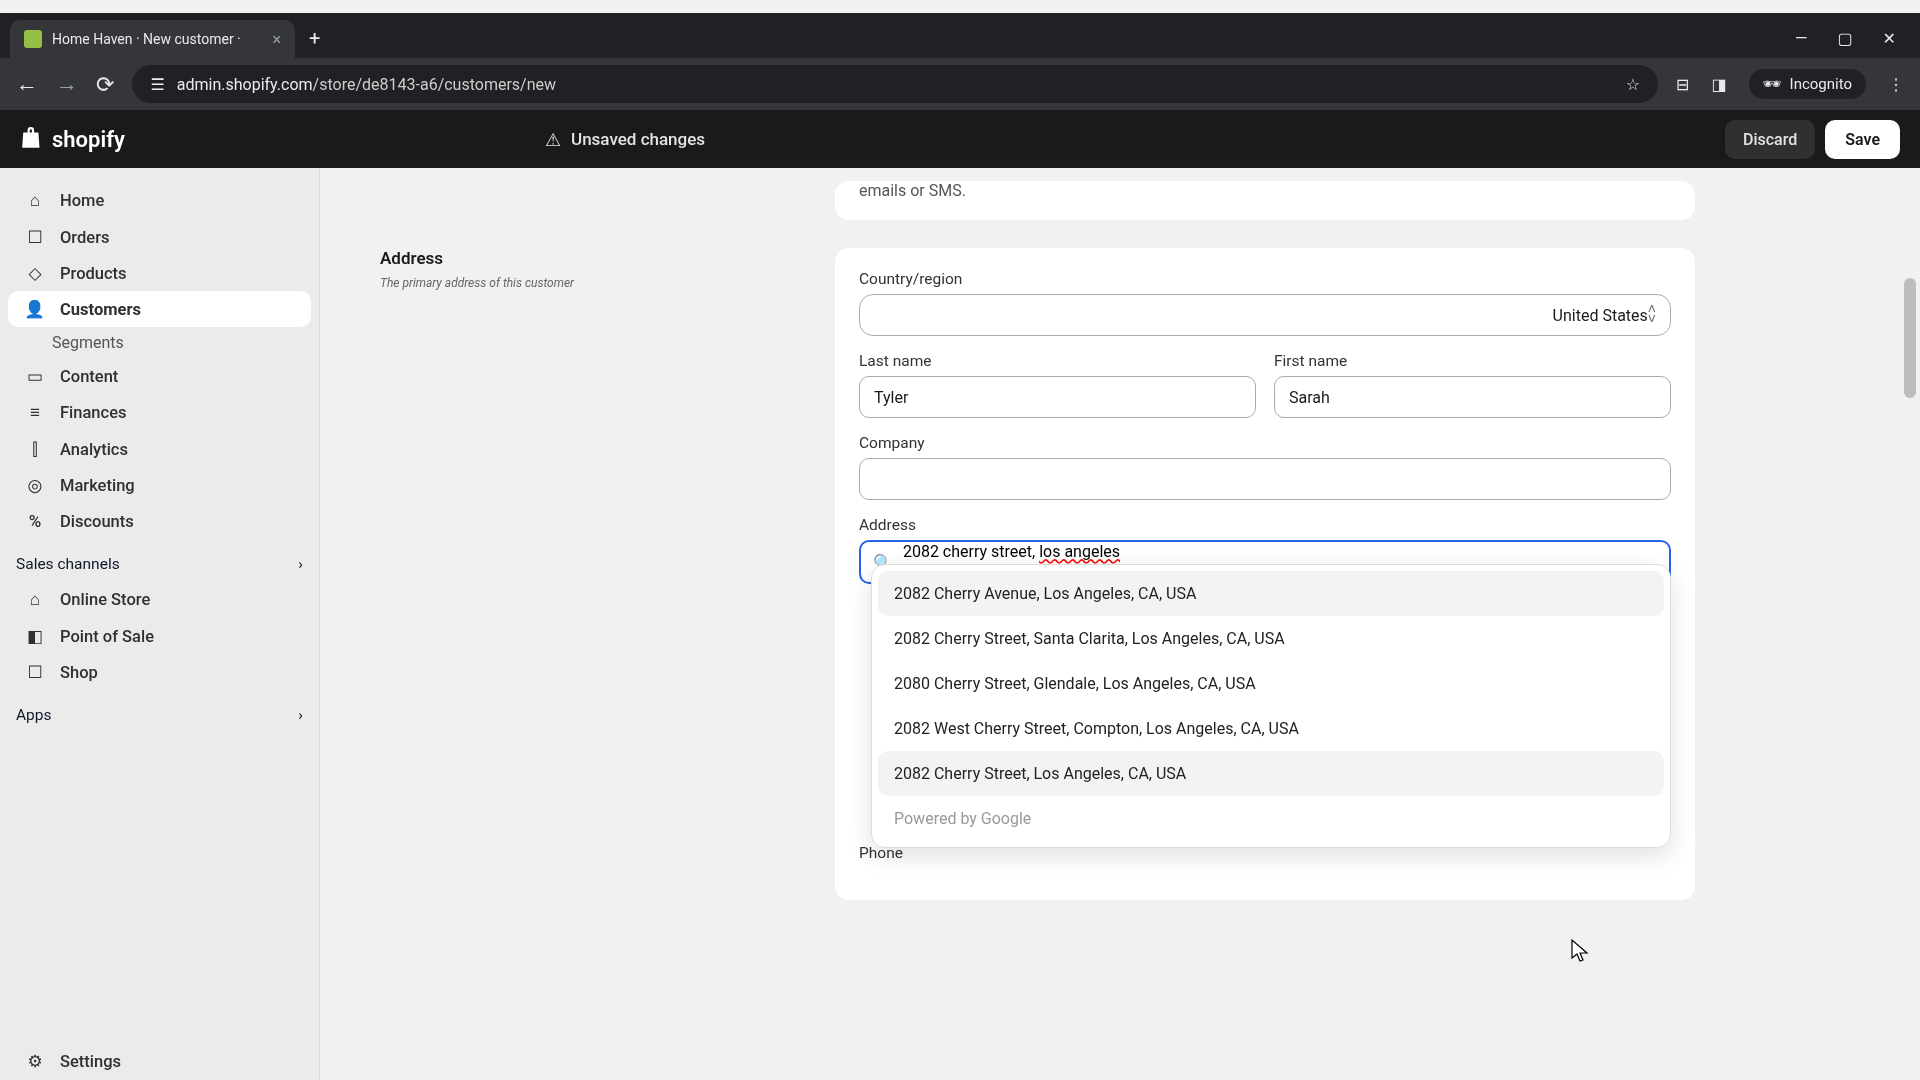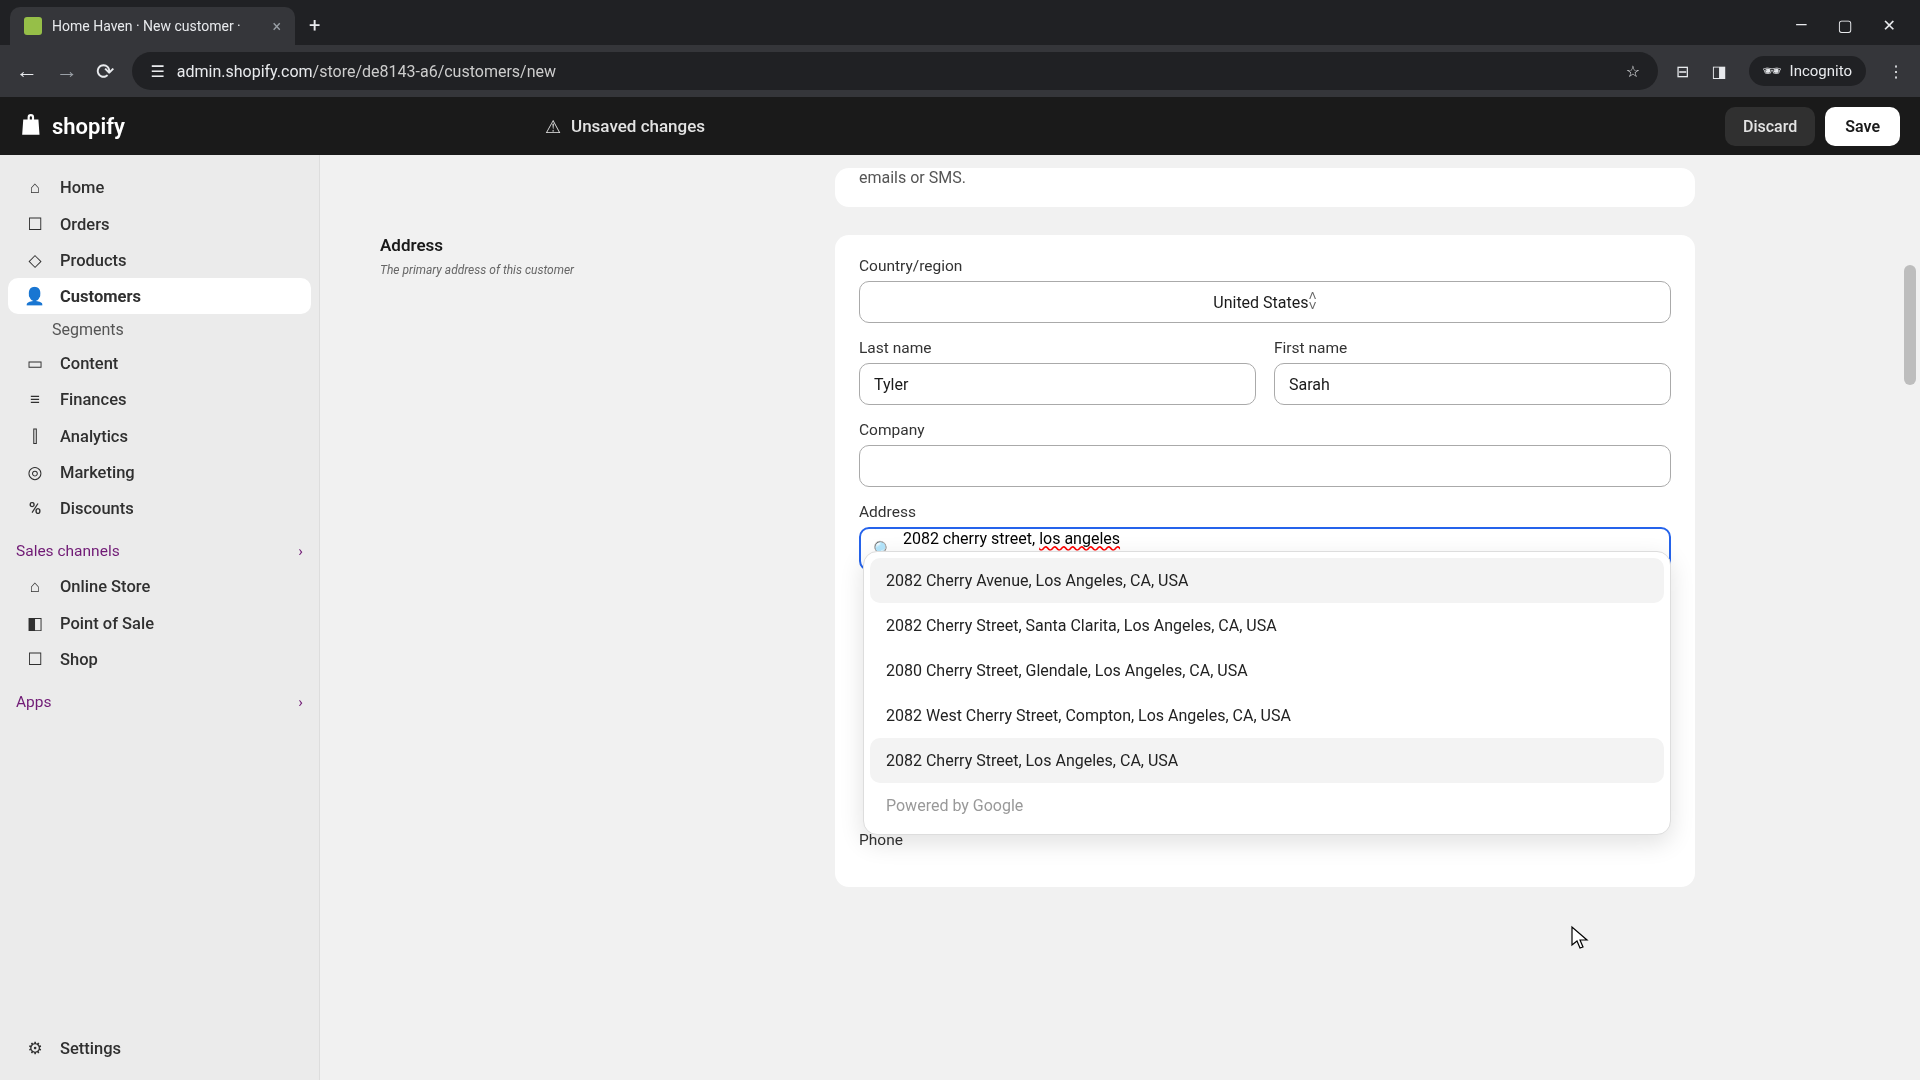--- a/index.html
+++ b/index.html
@@ -1,19 +1,19 @@
 <!DOCTYPE html>
 <html><head>
 <meta charset="utf-8">
 <style>
 * { margin: 0; padding: 0; box-sizing: border-box; font-family: -apple-system, BlinkMacSystemFont, "Segoe UI", Roboto, sans-serif; }
 body { width: 1920px; height: 1080px; background: #f1f1f1; overflow: hidden; }
 
 
-.browser-chrome { background: #202124; height: 45px; display: flex; align-items: flex-end; }
+.browser-chrome { background: #202124; height: 45px; display: flex; align-items: flex-end; margin-top: 13px; }
 .tab { background: #35363a; height: 38px; width: 285px; margin-left: 10px; border-radius: 10px 10px 0 0; display: flex; align-items: center; padding: 0 14px; color: #e8eaed; font-size: 14px; gap: 10px; }
 .tab-favicon { width: 18px; height: 18px; background: #96bf48; border-radius: 3px; }
 .tab-title { flex: 1; white-space: nowrap; overflow: hidden; text-overflow: ellipsis; }
 .tab-close { color: #9aa0a6; font-size: 16px; }
 .new-tab { color: #e8eaed; font-size: 20px; margin-left: 14px; margin-bottom: 8px; }
 .window-controls { margin-left: auto; display: flex; gap: 30px; padding-right: 24px; padding-bottom: 10px; color: #e8eaed; }
 .window-controls span { font-size: 16px; }
 
 .toolbar { background: #35363a; height: 52px; display: flex; align-items: center; padding: 0 16px; gap: 18px; }
 .nav-btn { color: #9aa0a6; font-size: 22px; }
@@ -34,47 +34,47 @@
 .btn-discard { background: #303030; color: #e3e3e3; border: none; padding: 10px 18px; border-radius: 10px; font-size: 16px; font-weight: 500; }
 .btn-save { background: #fff; color: #1a1a1a; border: none; padding: 10px 20px; border-radius: 10px; font-size: 16px; font-weight: 600; }
 
 
 .app-body { display: flex; height: calc(1080px - 45px - 52px - 58px); }
 .sidebar { width: 320px; background: #ebebeb; padding: 14px 0; border-right: 1px solid #ddd; display: flex; flex-direction: column; }
 .nav-item { display: flex; align-items: center; gap: 14px; padding: 8px 16px; margin: 0 8px; border-radius: 10px; color: #303030; font-size: 16.5px; font-weight: 500; cursor: pointer; }
 .nav-item.active { background: #fff; font-weight: 700; }
 .nav-item .icon { width: 22px; text-align: center; font-size: 17px; }
 .nav-sub { padding-left: 52px; font-size: 16px; color: #555; padding-top: 6px; padding-bottom: 6px; }
-.nav-header { padding: 16px 16px 8px; color: #701a75; font-size: 15.5px; display: flex; justify-content: space-between; align-items: center; }
+.nav-header { padding: 16px 16px 8px; color: #0f172a; font-size: 15.5px; display: flex; justify-content: space-between; align-items: center; }
 .sidebar-spacer { flex: 1; }
 
 .main { flex: 1; overflow: auto; padding: 0 60px; background: #f1f1f1; position: relative; }
 
 .info-card { background: #fff; border-radius: 14px; padding: 0 24px 20px; margin: 13px 0 24px 455px; width: 860px; color: #555; font-size: 16px; }
 
 .section { display: flex; margin-top: 28px; }
 .section-left { width: 455px; padding-right: 40px; }
 .section-title { font-size: 17px; font-weight: 600; color: #1a1a1a; margin-bottom: 8px; }
 .section-desc { font-size: 12px; color: #666; font-style: italic; }
 .section-right { flex: 1; background: #fff; border-radius: 14px; padding: 22px 24px; max-width: 860px; }
 
 .field { margin-bottom: 16px; }
 .field-row { display: flex; gap: 18px; }
 .field-row .field { flex: 1; }
 .field-label { font-size: 15.5px; color: #333; margin-bottom: 6px; display: block; }
 .input, .select { width: 100%; height: 42px; border: 1px solid #aaa; border-radius: 10px; padding: 0 14px; font-size: 16px; background: #fff; color: #1a1a1a; }
-.select { display: flex; align-items: center; justify-content: center; }
+.select { display: flex; align-items: center; justify-content: flex-end; border-radius: 14px; }
 .select-caret { color: #666; font-size: 14px; line-height: 0.7; text-align: center; }
 .address-wrap { position: relative; }
 .address-input-wrap { display: flex; align-items: center; border: 2px solid #2563eb; border-radius: 10px; height: 44px; padding: 0 12px; gap: 10px; }
 .address-input-wrap .search-icon { color: #666; font-size: 16px; }
 .address-input { flex: 1; border: none; outline: none; font-size: 16px; height: 100%; }
 .spellcheck { text-decoration: underline wavy red; text-decoration-skip-ink: none; }
 
-.dropdown { position: absolute; top: 48px; left: 4px; right: 0; background: #fff; border: 1px solid #ddd; border-radius: 14px; box-shadow: 0 8px 24px rgba(0,0,0,0.12); padding: 6px; z-index: 10; }
+.dropdown { position: absolute; top: 48px; left: 12px; right: 0; background: #fff; border: 1px solid #ddd; border-radius: 14px; box-shadow: 0 8px 24px rgba(0,0,0,0.12); padding: 6px; z-index: 10; }
 .dropdown-item { padding: 13px 16px; font-size: 16px; color: #222; border-radius: 10px; cursor: pointer; }
 .dropdown-item.hover { background: #f3f3f3; }
 .dropdown-footer { padding: 13px 16px; font-size: 16px; color: #999; }
 
 .cursor { position: absolute; width: 20px; height: 26px; z-index: 100; pointer-events: none; }
 
 .scrollbar { position: absolute; right: 2px; top: 0; width: 16px; height: 100%; }
 .scrollthumb { position: absolute; right: 2px; width: 12px; height: 120px; background: #bdbdbd; border-radius: 6px; top: 110px; }
 </style>
 </head>

